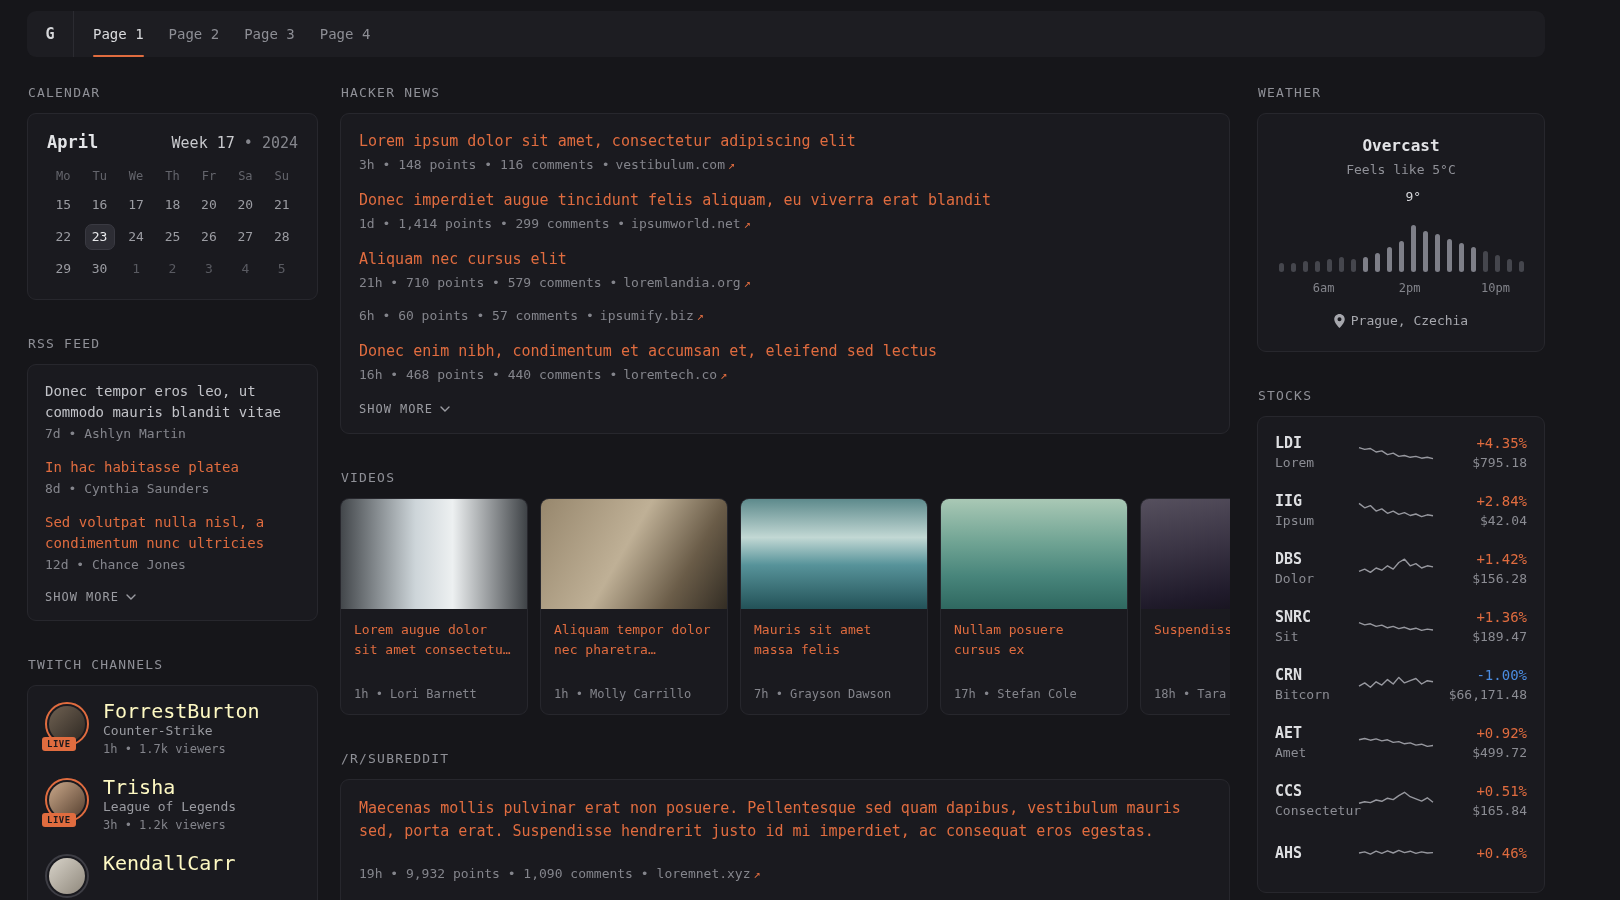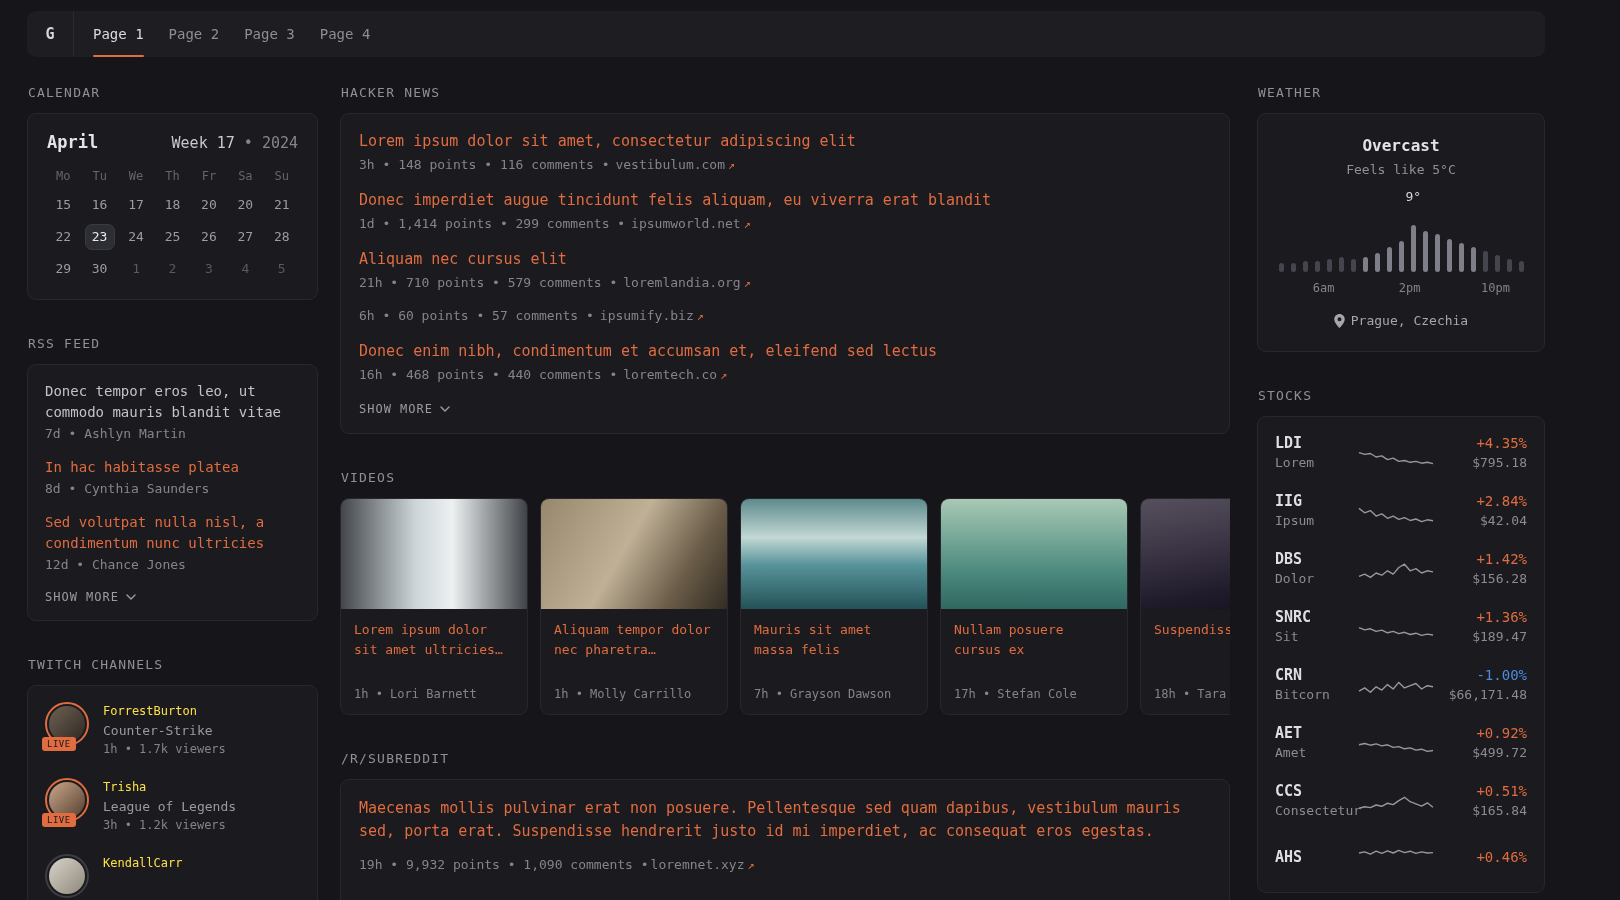--- a/index.html
+++ b/index.html
@@ -47,22 +47,22 @@
   .feed-meta{font-size:13px;color:#84858c;margin-top:3px}
   .show-more{display:inline-flex;align-items:center;gap:7px;font-size:12px;letter-spacing:1px;color:#9b9ca2;margin-top:2px}
 
   
   .tw-row{display:flex;gap:14px;margin-bottom:21px;align-items:flex-start}
   .tw-row:last-child{margin-bottom:0}
   .tw-ava-wrap{position:relative;flex:none}
   .tw-avatar{display:block;width:44px;height:44px;border-radius:50%;border:2px solid #3d3d44;padding:2px}
   .tw-avatar.live{border-color:var(--accent)}
   .tw-avatar-img{display:block;width:100%;height:100%;border-radius:50%;background:#555}
-  .tw-badge{position:absolute;left:-3px;bottom:-5px;background:var(--accent);color:#19191d;font-size:9px;font-weight:400;letter-spacing:.5px;padding:2px 5px;border-radius:3px}
-  .tw-name{font-size:12px;line-height:18px;color:#fde047}
+  .tw-badge{position:absolute;left:-3px;bottom:-5px;background:var(--accent);color:#19191d;font-size:9px;font-weight:700;letter-spacing:.5px;padding:2px 5px;border-radius:3px}
+  .tw-name{font-size:20px;line-height:18px;color:#fef9c3}
   .tw-game{font-size:13px;line-height:17px;color:#9a9ba1;margin-top:2px}
   .tw-meta{font-size:12px;line-height:16px;color:#83848b;margin-top:2px}
 
   
   .hn-card{padding:17px 18px}
   .hn-item{margin-bottom:18px}
   .hn-title{display:block;font-size:15px;line-height:21px;color:var(--accent)}
   .hn-meta{font-size:13px;color:#84858c;margin-top:5px;display:flex;align-items:baseline;gap:6px}
   .hn-domain{color:#84858c}
   .arrow{color:var(--accent);font-size:12px;margin-left:3px}
@@ -71,39 +71,39 @@
   .vrow{display:flex;gap:12px;overflow:hidden;width:890px}
   .vcard{width:188px;flex:none;background:#1a1a1f;border:1px solid #27272d;border-radius:9px;overflow:hidden}
   .vthumb{height:110px;background:#333}
   .vbody{padding:11px 13px 13px}
   .vtitle{font-size:13px;line-height:20px;color:var(--accent);height:40px;overflow:hidden}
   .vmeta{font-size:12px;color:#84858c;margin-top:27px}
 
   
   .sr-card{min-height:130px;padding:17px 18px}
   .sr-title{display:block;font-size:15px;line-height:23px;color:var(--accent)}
-  .sr-meta{font-size:13px;color:#84858c;margin-top:14px;display:flex;align-items:flex-start;gap:2px}
+  .sr-meta{font-size:13px;color:#84858c;margin-top:23px;display:flex;align-items:flex-start;gap:8px}
 
   
   .weather-card{text-align:center;padding:22px 17px 20px}
   .w-cond{font-size:16px;font-weight:700;color:#e2e3e6}
   .w-feels{font-size:13px;color:#8f9097;margin-top:7px}
   .w-chart{position:relative;width:245px;margin:31px auto 0}
   .w-peak{position:absolute;top:-19px;left:55%;transform:translateX(-50%);font-size:13px;color:#d5d6da}
   .wbars{display:flex;align-items:flex-end;justify-content:space-between;height:64px}
   .wbar{width:5px;border-radius:2.5px;background:#45464d}
   .wbar.day{background:#7e7f88}
   .w-times{position:relative;height:14px;margin-top:9px;font-size:12px;color:#83848b}
   .w-times span{position:absolute;top:0;transform:translateX(-50%)}
   .w-t0{left:18.4%}.w-t1{left:53.5%}.w-t2{left:88.6%}
   .w-loc{display:inline-flex;align-items:center;gap:6px;margin-top:18px;font-size:13px;color:#a6a7ad}
 
   
   .stocks-card{padding:17px 17px 4px}
-  .srow{display:flex;align-items:flex-end;margin-bottom:22px}
+  .srow{display:flex;align-items:center;margin-bottom:22px}
   .s-id{width:82px}
   .s-ticker{font-size:15px;font-weight:700;color:#dedfe2;line-height:18px}
   .s-name{font-size:13px;color:#8b8c93;margin-top:3px;white-space:nowrap}
   .s-spark{flex:1;display:flex;justify-content:center}
   .s-spark svg{overflow:visible}
   .s-spark polyline{fill:none;stroke:#97989f;stroke-width:1.4;stroke-linejoin:round}
   .s-val{width:92px;text-align:right}
   .s-chg{font-size:14px;color:var(--accent);line-height:18px}
   .s-chg.neg{color:var(--negative)}
   .s-price{font-size:13px;color:#8b8c93;margin-top:3px;white-space:nowrap}
@@ -374,21 +374,21 @@
         </div>
       </div>
 
       <div class="widget" data-interactable="false">
         <h2 class="wlabel" data-interactable="false">VIDEOS</h2>
         <div class="vrow" data-interactable="false">
 
             <a class="vcard" data-interactable="true">
               <span class="vthumb" style="display: block; background: linear-gradient(90deg, rgb(67, 71, 75), rgb(205, 213, 217) 40%, rgb(237, 240, 241) 60%, rgb(63, 67, 71));" data-interactable="false"></span>
               <span class="vbody" style="display:block" data-interactable="false">
-                <span class="vtitle" style="display:block" data-interactable="false">Lorem ipsum dolor sit amet ultricies…</span>
+                <span class="vtitle" style="display:block" data-interactable="false">Lorem augue dolor sit amet consectetu…</span>
                 <span class="vmeta" style="display:block" data-interactable="false">1h • Lori Barnett</span>
               </span>
             </a>
 
             <a class="vcard" data-interactable="true">
               <span class="vthumb" style="display: block; background: linear-gradient(120deg, rgb(151, 135, 109), rgb(191, 176, 150) 45%, rgb(106, 92, 72) 75%, rgb(51, 45, 36));" data-interactable="false"></span>
               <span class="vbody" style="display:block" data-interactable="false">
                 <span class="vtitle" style="display:block" data-interactable="false">Aliquam tempor dolor nec pharetra…</span>
                 <span class="vmeta" style="display:block" data-interactable="false">1h • Molly Carrillo</span>
               </span>

